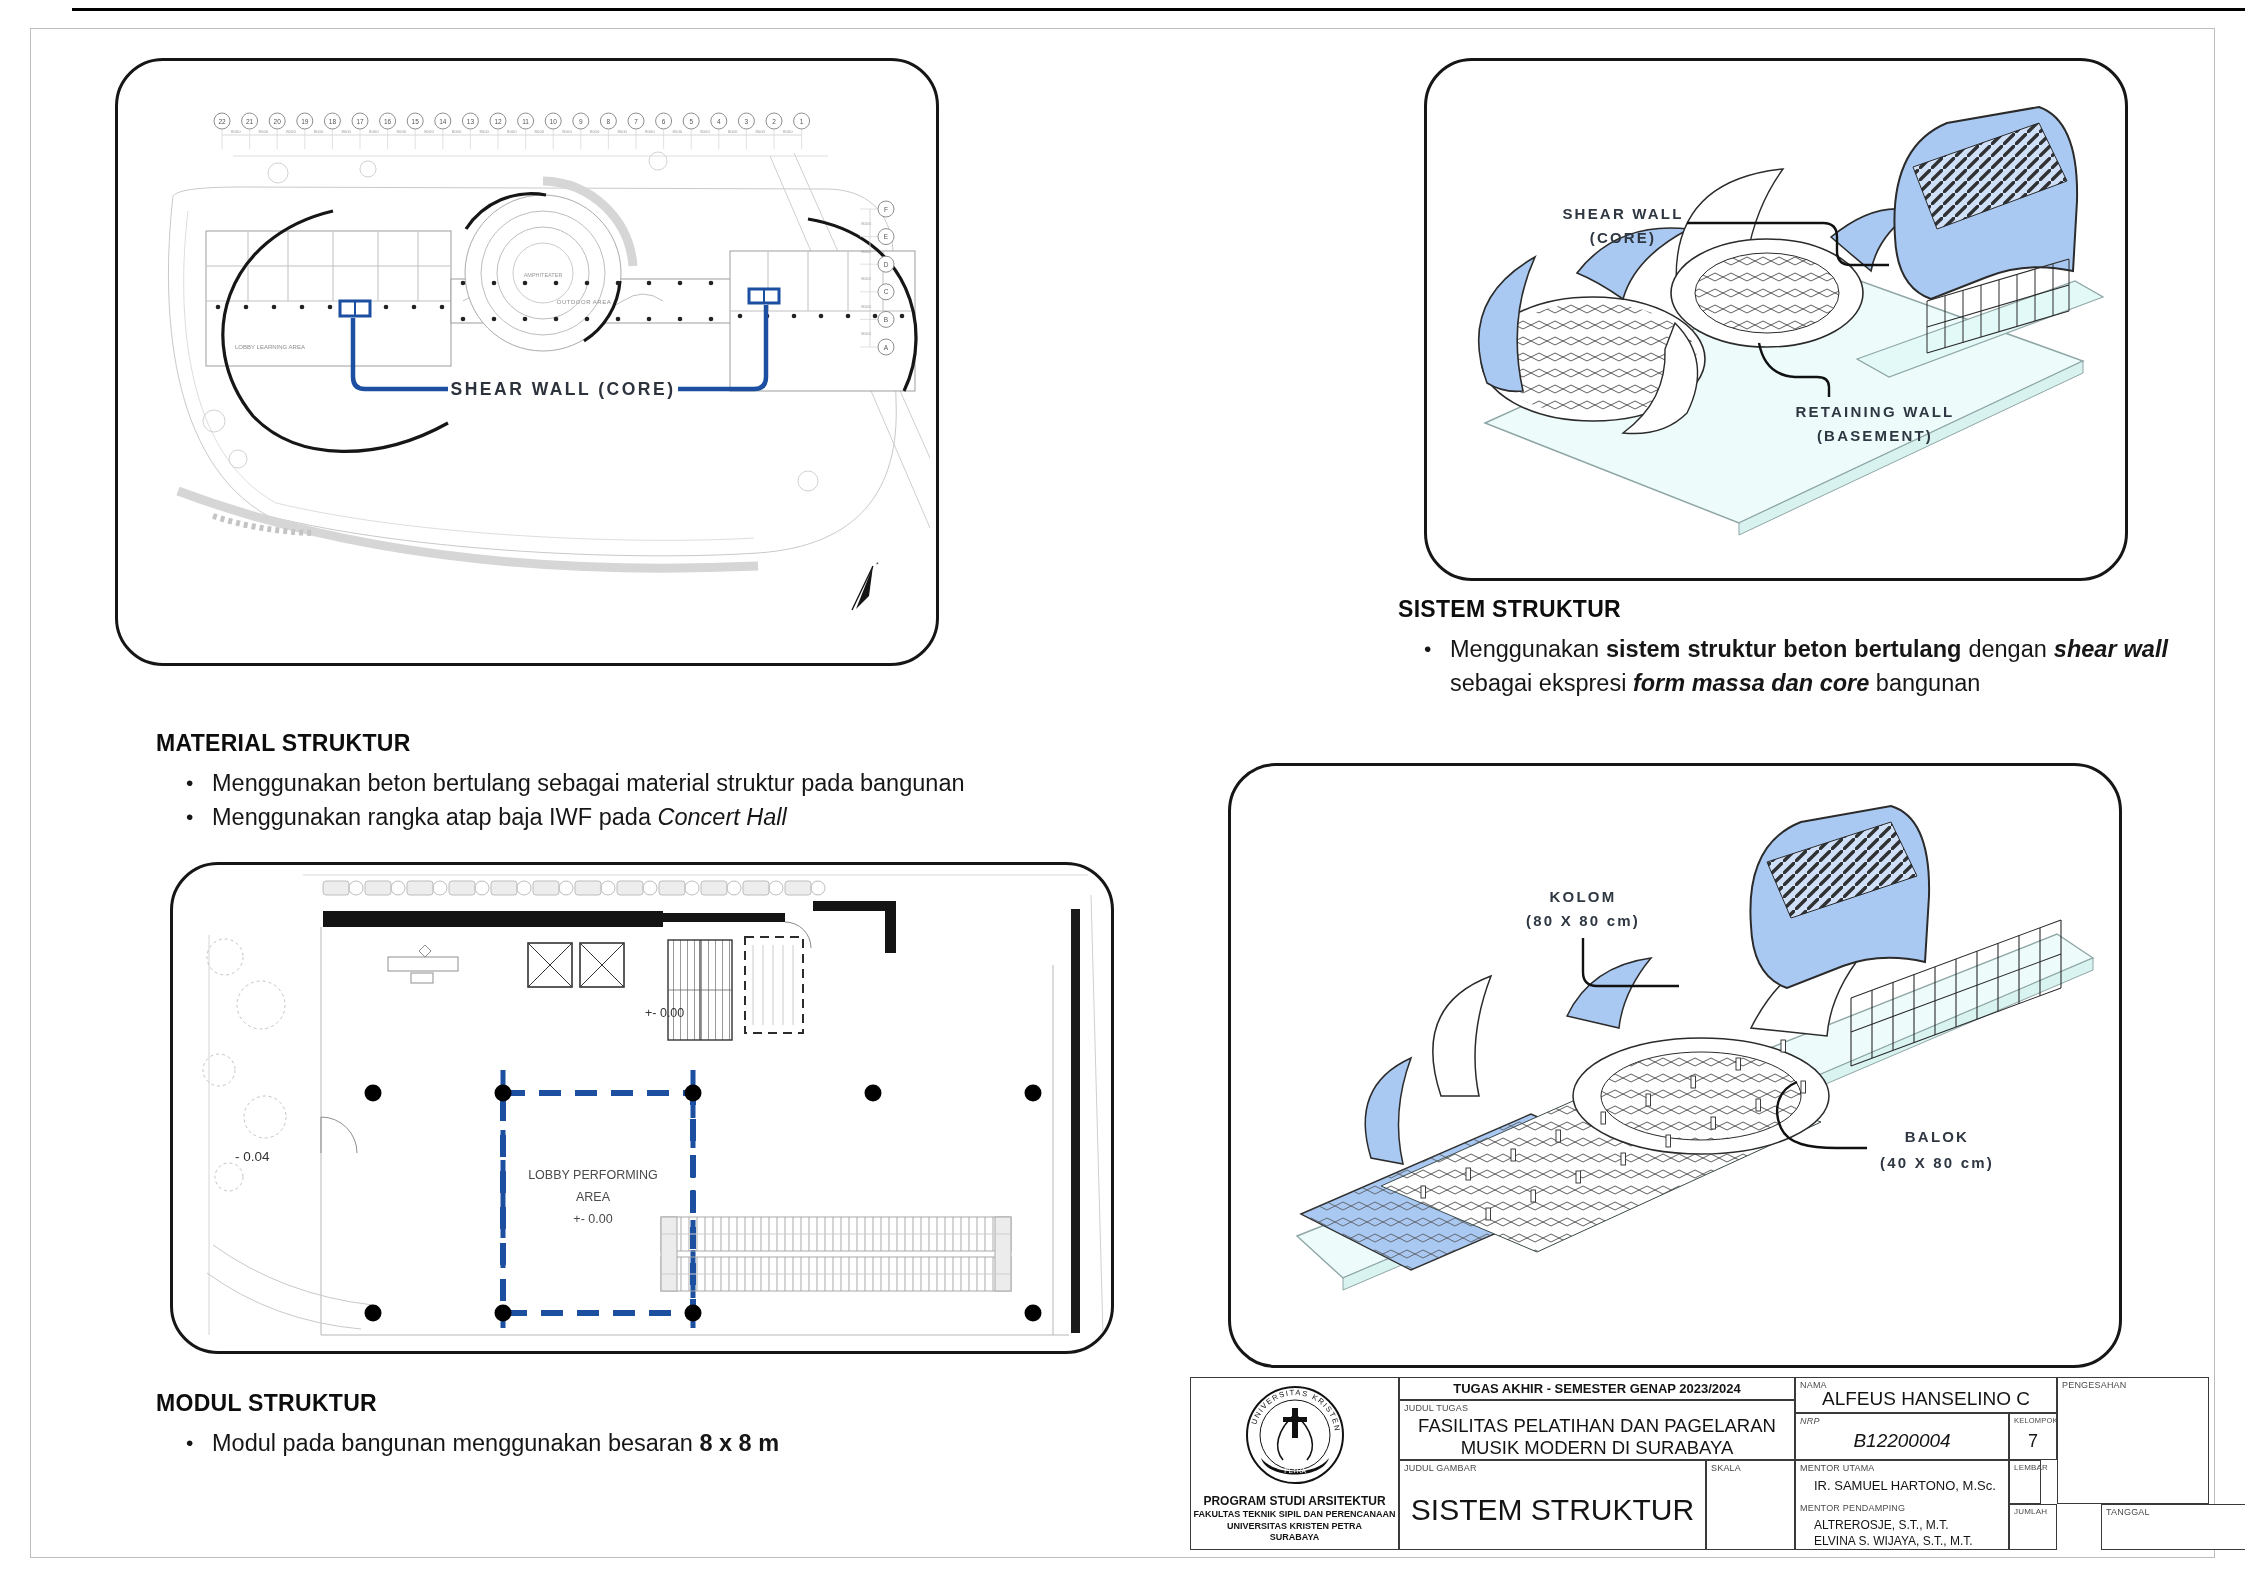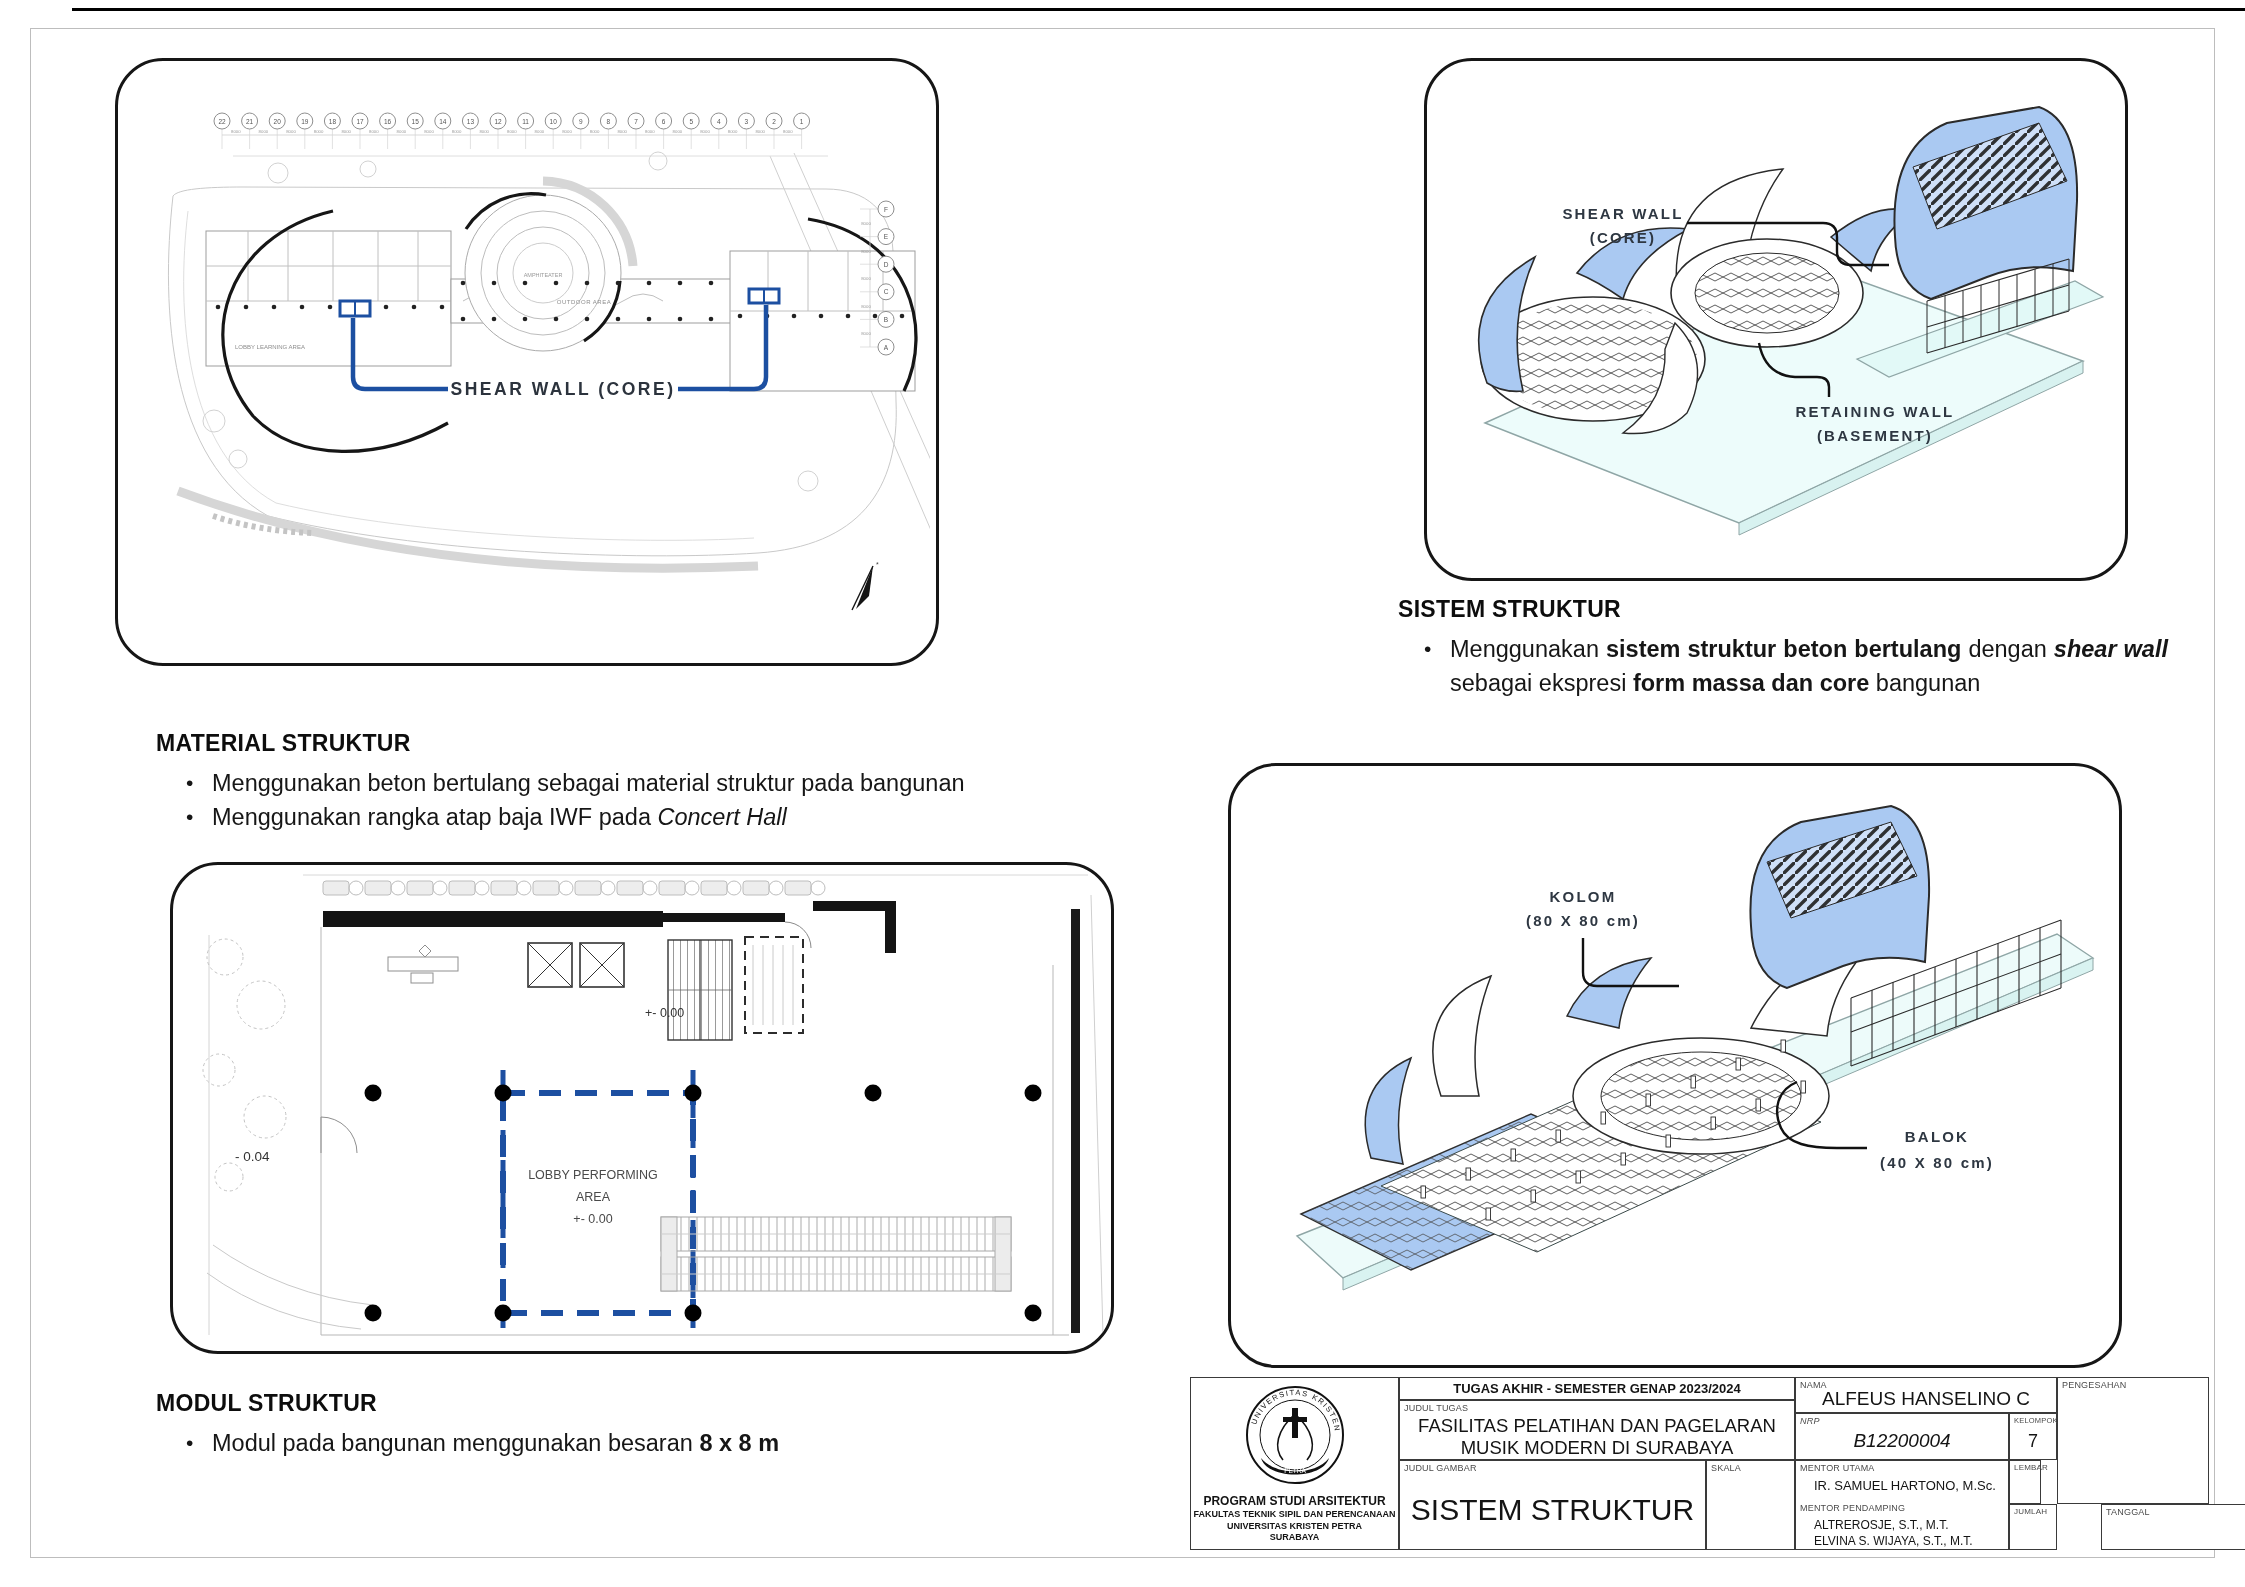--- a/index.html
+++ b/index.html
@@ -306,21 +306,21 @@
       <text x="448" y="356" text-anchor="middle" font-size="15" font-weight="bold" letter-spacing="2.2" fill="#2e3742">RETAINING WALL</text>
       <text x="448" y="380" text-anchor="middle" font-size="15" font-weight="bold" letter-spacing="2.2" fill="#2e3742">(BASEMENT)</text>
     </g>
   </svg>
 </div>
 
 <div class="sec-title" style="left:1398px;top:596px;">SISTEM STRUKTUR</div>
 <div class="bullets just" style="left:1424px;top:632px;width:744px;">
   <div class="bullet">
     <span class="dot">•</span>
-    <span class="txt"><span>Menggunakan </span><span style="font-weight: bold;">sistem struktur beton bertulang</span><span> dengan </span><span style="font-weight: bold; font-style: italic;">shear wall</span><span> sebagai ekspresi </span><span style="font-weight: bold; ">form massa dan core</span><span> bangunan</span></span>
+    <span class="txt"><span>Menggunakan </span><span style="font-weight: bold;">sistem struktur beton bertulang</span><span> dengan </span><span style="font-weight: bold; font-style: italic;">shear wall</span><span> sebagai ekspresi </span><span style="font-weight: bold; font-style: italic;">form massa dan core</span><span> bangunan</span></span>
   </div>
 </div>
 
 <div class="sec-title" style="left:156px;top:730px;text-align:right;">MATERIAL STRUKTUR</div>
 <div class="bullets" style="left:186px;top:766px;width:1020px;">
   <div class="bullet">
     <span class="dot">•</span>
     <span class="txt"><span>Menggunakan beton bertulang sebagai material struktur pada bangunan</span></span>
   </div>
   <div class="bullet">

